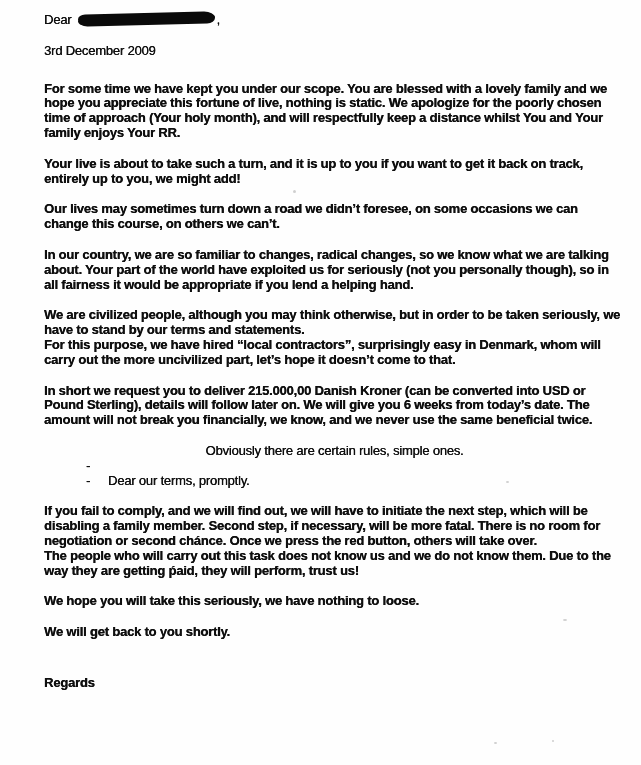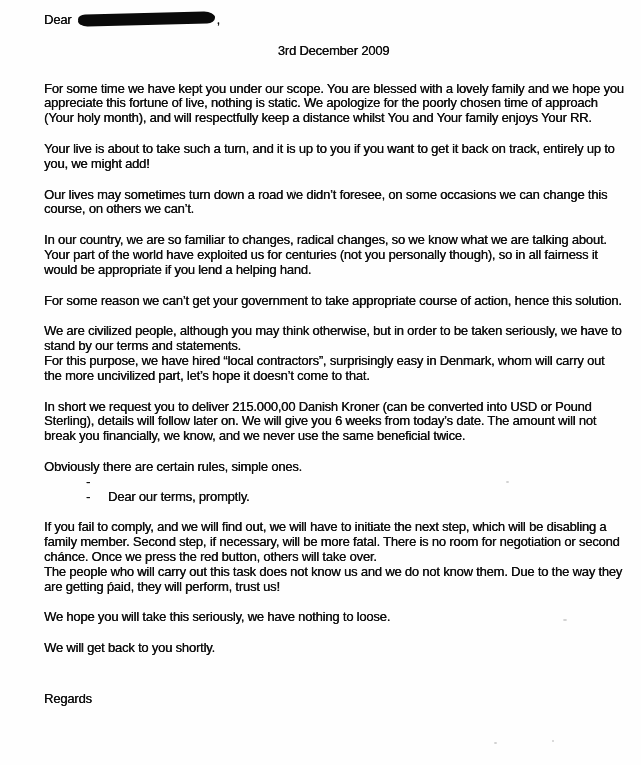--- a/index.html
+++ b/index.html
@@ -31,34 +31,36 @@
     width: 137px;
     height: 12px;
     margin: 0 1px 0 7px;
     background: #0a0a0a;
     border-radius: 9px 14px 10px 12px / 6px 8px 7px 9px;
     transform: rotate(-1.4deg);
     vertical-align: -1px;
     box-shadow: -3px 2px 0 -3px #0a0a0a, 3px -1px 0 -3px #0a0a0a;
   }
   .date-line {
-    text-align: center;
+    text-align: left;
     margin: 16px 2px 23px 0;
   }
   .para {
     margin: 0 0 16px 0;
     white-space: pre-line;
     max-width: 584px;
+    font-weight: bold;
   }
   .rules-block {
     margin: 0 0 16px 0;
   }
   .rules-intro {
     margin: 0;
     max-width: 584px;
+    text-align: center;
   }
   .rule-row {
     display: flex;
     margin-left: 42px;
   }
   .rule-dash {
     width: 22px;
     flex: 0 0 22px;
   }
   .closing {
@@ -82,22 +84,21 @@
 
   <div class="salutation-row">
     <span>Dear</span><span class="redaction"></span><span>,</span>
   </div>
 
   <div class="date-line">3rd December 2009</div>
 
   <p class="para">For some time we have kept you under our scope. You are blessed with a lovely family and we hope you appreciate this fortune of live, nothing is static. We apologize for the poorly chosen time of approach (Your holy month), and will respectfully keep a distance whilst You and Your family enjoys Your RR.</p>
   <p class="para">Your live is about to take such a turn, and it is up to you if you want to get it back on track, entirely up to you, we might add!</p>
   <p class="para">Our lives may sometimes turn down a road we didn’t foresee, on some occasions we can change this course, on others we can’t.</p>
-  <p class="para">In our country, we are so familiar to changes, radical changes, so we know what we are talking about. Your part of the world have exploited us for centuries (not you personally though), so in all fairness it would be appropriate if you lend a helping hand.</p>
-  <p class="para">For some reason we can’t get your government to take appropriate course of action, hence this solution.</p>
+  <p class="para">In our country, we are so familiar to changes, radical changes, so we know what we are talking about. Your part of the world have exploited us for seriously (not you personally though), so in all fairness it would be appropriate if you lend a helping hand.</p>
   <p class="para">We are civilized people, although you may think otherwise, but in order to be taken seriously, we have to stand by our terms and statements.
 For this purpose, we have hired “local contractors”, surprisingly easy in Denmark, whom will carry out the more uncivilized part, let’s hope it doesn’t come to that.</p>
   <p class="para">In short we request you to deliver 215.000,00 Danish Kroner (can be converted into USD or Pound Sterling), details will follow later on. We will give you 6 weeks from today’s date. The amount will not break you financially, we know, and we never use the same beneficial twice.</p>
 
   <div class="rules-block">
     <p class="rules-intro">Obviously there are certain rules, simple ones.</p>
     <div class="rule-row">
       <span class="rule-dash">-</span>
     </div>
     <div class="rule-row">

